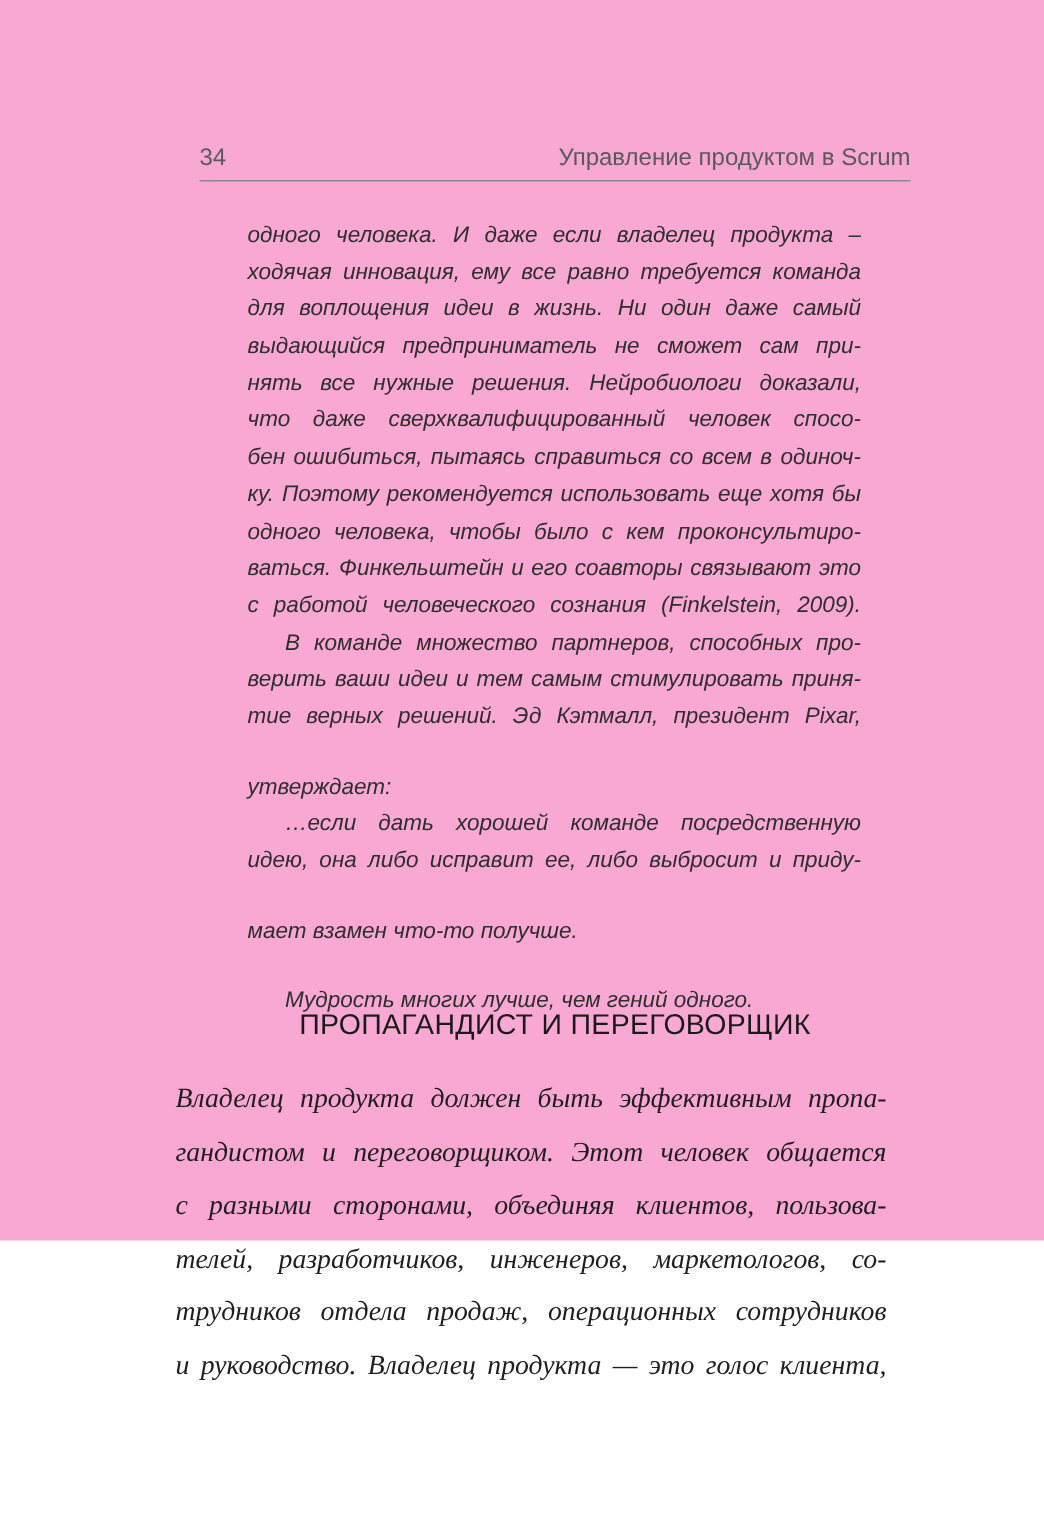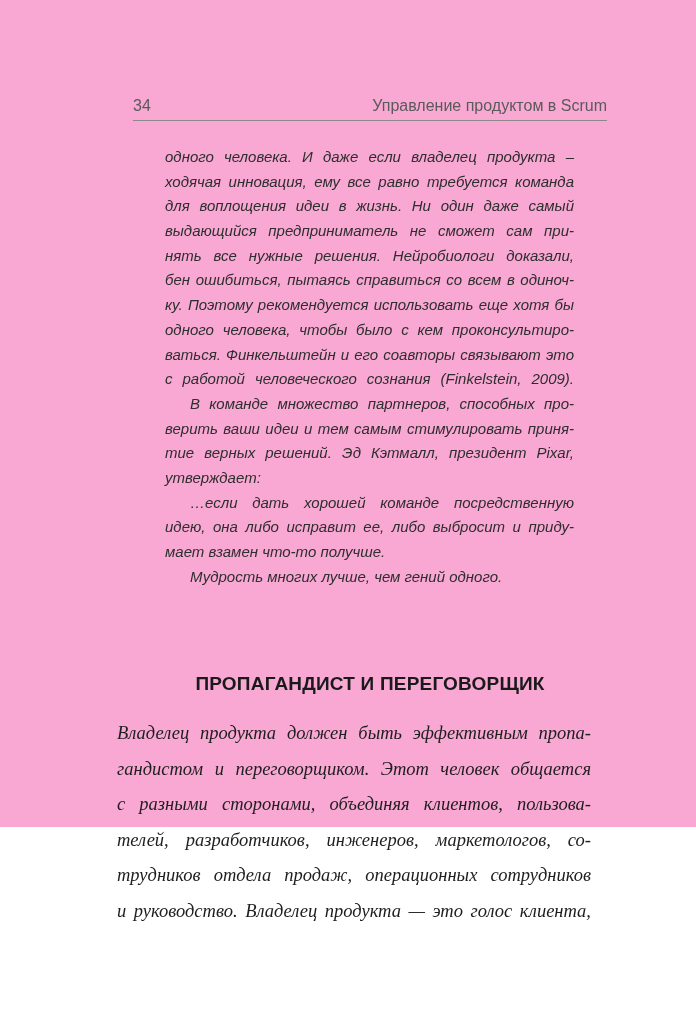--- a/index.html
+++ b/index.html
@@ -25,28 +25,28 @@
     }
     .lower-text {
       position: absolute; left: 117px; top: 716px; width: 474px;
       font-family: "Liberation Serif", serif; font-size: 18.5px; color: #1e1e1e;
       line-height: 35.6px;
     }
     .line { display: block; height: 1em; font-style: italic; }
     .upper-text .line { height: 24.7px; }
     .lower-text .line { height: 35.6px; }
     .j { text-align: justify; text-align-last: justify; }
-    .l { text-align: left; text-align-last: left; }
+    .l { text-align: left; text-align-last: left; margin-top: 22px; }
     .indent { padding-left: 25px; }
     .italic { font-style: italic; }
 
     .section-heading {
       position: absolute; left: 133px; top: 672px; width: 474px;
       text-align: center;
-      font-family: "Liberation Sans", sans-serif; font-size: 19px; font-weight: bold;
+      font-family: "Liberation Sans", sans-serif; font-size: 19px; font-weight: normal;
       color: #1a1a1a; line-height: 24px; letter-spacing: 0.2px;
     }
   </style>
 </head>
 <body>
 
 <div class="page">
 
   <div class="running-header">
     <span class="page-num">34</span>
@@ -54,20 +54,21 @@
   </div>
   <div class="header-rule"></div>
 
   <div class="upper-text">
     <div>
       <div class="line j">одного человека. И даже если владелец продукта –</div>
       <div class="line j">ходячая инновация, ему все равно требуется команда</div>
       <div class="line j">для воплощения идеи в жизнь. Ни один даже самый</div>
       <div class="line j">выдающийся предприниматель не сможет сам при-</div>
       <div class="line j">нять все нужные решения. Нейробиологи доказали,</div>
+      <div class="line j">что даже сверхквалифицированный человек спосо-</div>
       <div class="line j">бен ошибиться, пытаясь справиться со всем в одиноч-</div>
       <div class="line j">ку. Поэтому рекомендуется использовать еще хотя бы</div>
       <div class="line j">одного человека, чтобы было с кем проконсультиро-</div>
       <div class="line j">ваться. Финкельштейн и его соавторы связывают это</div>
       <div class="line j">с работой человеческого сознания (Finkelstein, 2009).</div>
     </div>
     <div>
       <div class="line j indent">В команде множество партнеров, способных про-</div>
       <div class="line j">верить ваши идеи и тем самым стимулировать приня-</div>
       <div class="line j">тие верных решений. Эд Кэтмалл, президент Pixar,</div>

